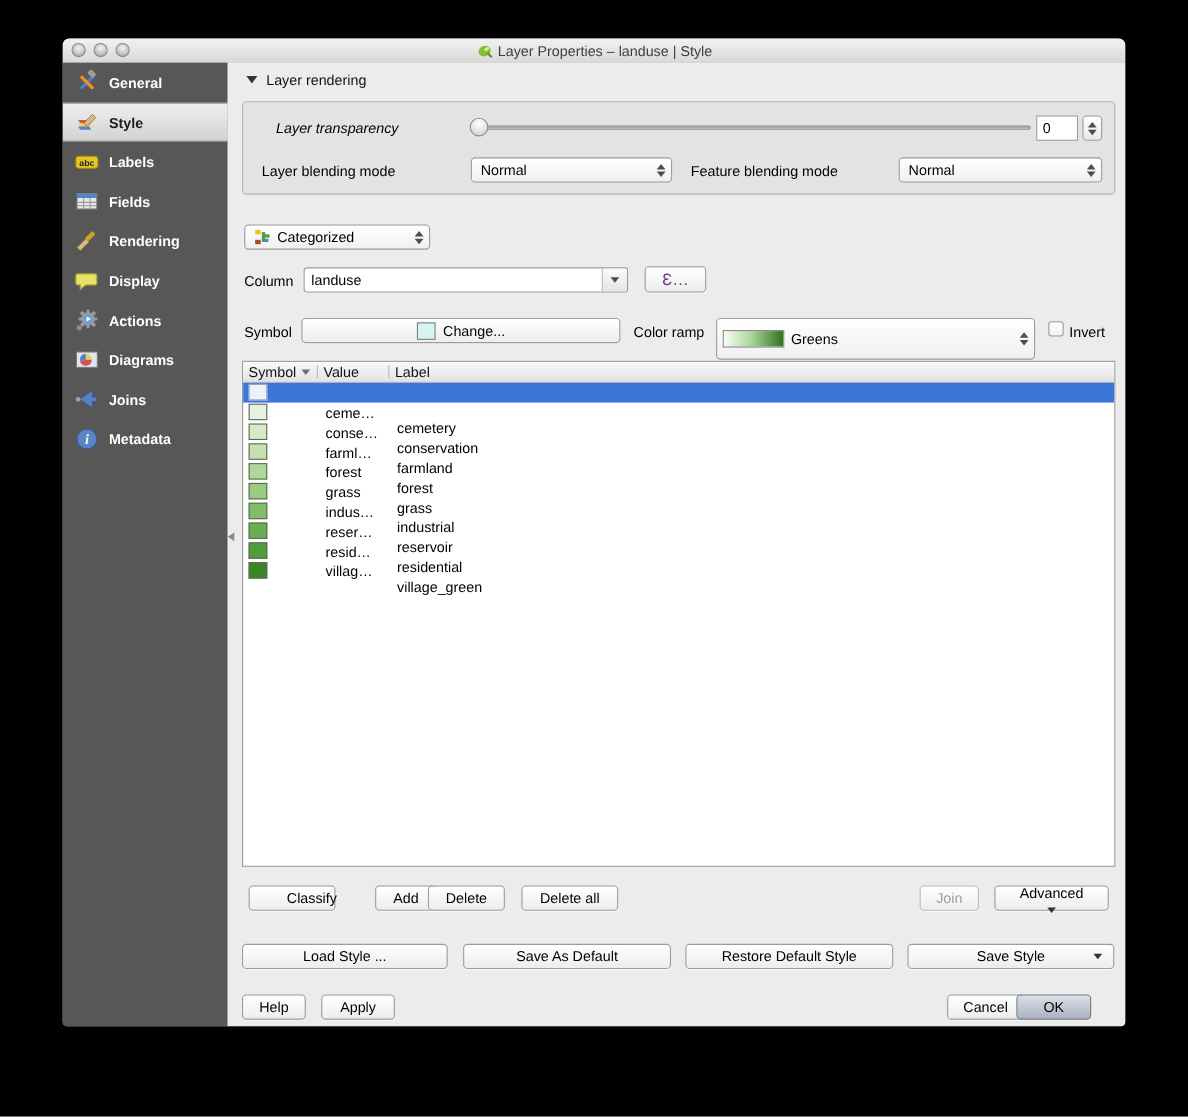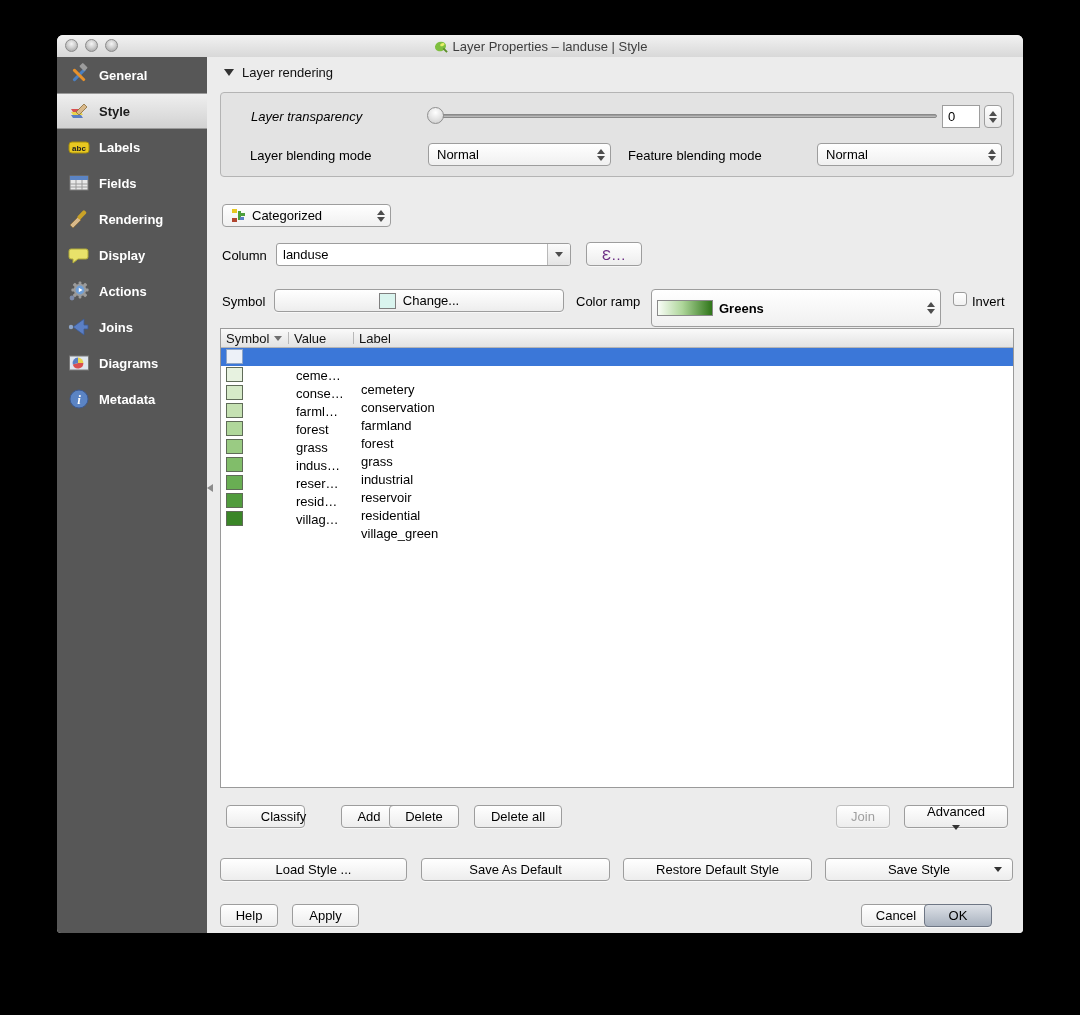--- a/index.html
+++ b/index.html
@@ -173,33 +173,33 @@
           <rect x="16.4" y="14.4" width="3.4" height="3.4" rx="1" transform="rotate(45 18.1 16.1)"></rect>
           <circle cx="5" cy="19" r="2.4" fill="#7d8aa8"></circle>
         </g>
         <circle cx="13" cy="11" r="4.4" fill="#6f9fd8"></circle>
         <path d="M11.8 8.8 L15.6 11 L11.8 13.2 Z" fill="#fff"></path>
       </svg>
       <span>Actions</span>
     </div>
     <div class="side-item">
       <svg width="24" height="24" viewBox="0 0 24 24">
-        <path d="M17 4 L6 12 L17 20 L17 14 L21 14 L21 10 L17 10 Z" fill="#5b7fc4" stroke="#3c5a94" stroke-width="0.8"></path>
-        <circle cx="4" cy="12" r="2.2" fill="#8fa6c8"></circle>
-      </svg>
-      <span>Joins</span>
-    </div>
-    <div class="side-item">
-      <svg width="24" height="24" viewBox="0 0 24 24">
         <rect x="2.5" y="5" width="19" height="14" fill="#dfe6ef" stroke="#7a7a7a"></rect>
         <path d="M11 12 L11 6.6 A5.4 5.4 0 0 1 16.4 12 Z" fill="#e8d44d"></path>
         <path d="M11 12 L16.4 12 A5.4 5.4 0 0 1 5.8 13.5 Z" fill="#d95050"></path>
         <path d="M11 12 L5.8 13.5 A5.4 5.4 0 0 1 11 6.6 Z" fill="#5b7fc4"></path>
       </svg>
       <span>Diagrams</span>
+    </div>
+    <div class="side-item">
+      <svg width="24" height="24" viewBox="0 0 24 24">
+        <path d="M17 4 L6 12 L17 20 L17 14 L21 14 L21 10 L17 10 Z" fill="#5b7fc4" stroke="#3c5a94" stroke-width="0.8"></path>
+        <circle cx="4" cy="12" r="2.2" fill="#8fa6c8"></circle>
+      </svg>
+      <span>Joins</span>
     </div>
     <div class="side-item">
       <svg width="24" height="24" viewBox="0 0 24 24">
         <circle cx="12" cy="12" r="9" fill="#5b84c4" stroke="#3c5a94"></circle>
         <text x="12" y="17" font-size="13" font-family="Liberation Serif, serif" font-style="italic" font-weight="bold" fill="#fff" text-anchor="middle">i</text>
       </svg>
       <span>Metadata</span>
     </div>
   </div>
 
@@ -215,21 +215,21 @@
       <div class="abs slider-track" style="left:208px;top:21px;width:508px;"></div>
       <div class="abs slider-handle" style="left:206px;top:14px;"></div>
       <div class="abs spinfield" style="left:721px;top:12px;width:38px;height:23px;">
         <span>0</span>
       </div>
       <div class="abs spinstepper" style="left:763px;top:12px;width:18px;height:23px;">
         <span class="tri-up"></span>
         <span class="tri-down"></span>
       </div>
 
-      <span class="lbl abs" style="left:17px;top:55px;margin-left:12px;">Layer blending mode</span>
+      <span class="lbl abs" style="left:17px;top:55px;">Layer blending mode</span>
       <div class="abs popup" style="left:207px;top:50px;width:183px;height:23px;">
         <span>Normal</span>
         <span class="stepper">
             <span class="tri-up"></span>
             <span class="tri-down"></span>
           </span>
       </div>
       <span class="lbl abs" style="left:407px;top:55px;">Feature blending mode</span>
       <div class="abs popup" style="left:596px;top:50px;width:185px;height:23px;">
         <span>Normal</span>
@@ -265,21 +265,21 @@
     <div class="abs btn" style="left:379px;top:185px;width:56px;height:24px;color:#6b2d84;font-size:15px;">
       <span>Ɛ…</span>
     </div>
 
     <span class="lbl abs" style="left:15px;top:237px;">Symbol</span>
     <div class="abs btn" style="left:67px;top:232px;width:290px;height:23px;gap:7px;">
       <span class="swatch-chip"></span>
       <span>Change...</span>
     </div>
     <span class="lbl abs" style="left:369px;top:237px;">Color ramp</span>
-    <div class="abs popup" style="left:444px;top:232px;width:290px;height:38px;padding-left:5px;font-weight:bold;">
+    <div class="abs popup" style="left:444px;top:232px;width:290px;height:38px;padding-left:5px;">
       <span class="ramp-chip"></span>
       <span>Greens</span>
       <span class="stepper">
           <span class="tri-up"></span>
           <span class="tri-down"></span>
         </span>
     </div>
     <span class="abs checkbox" style="left:746px;top:235px;"></span>
     <span class="lbl abs" style="left:765px;top:237px;">Invert</span>
 

